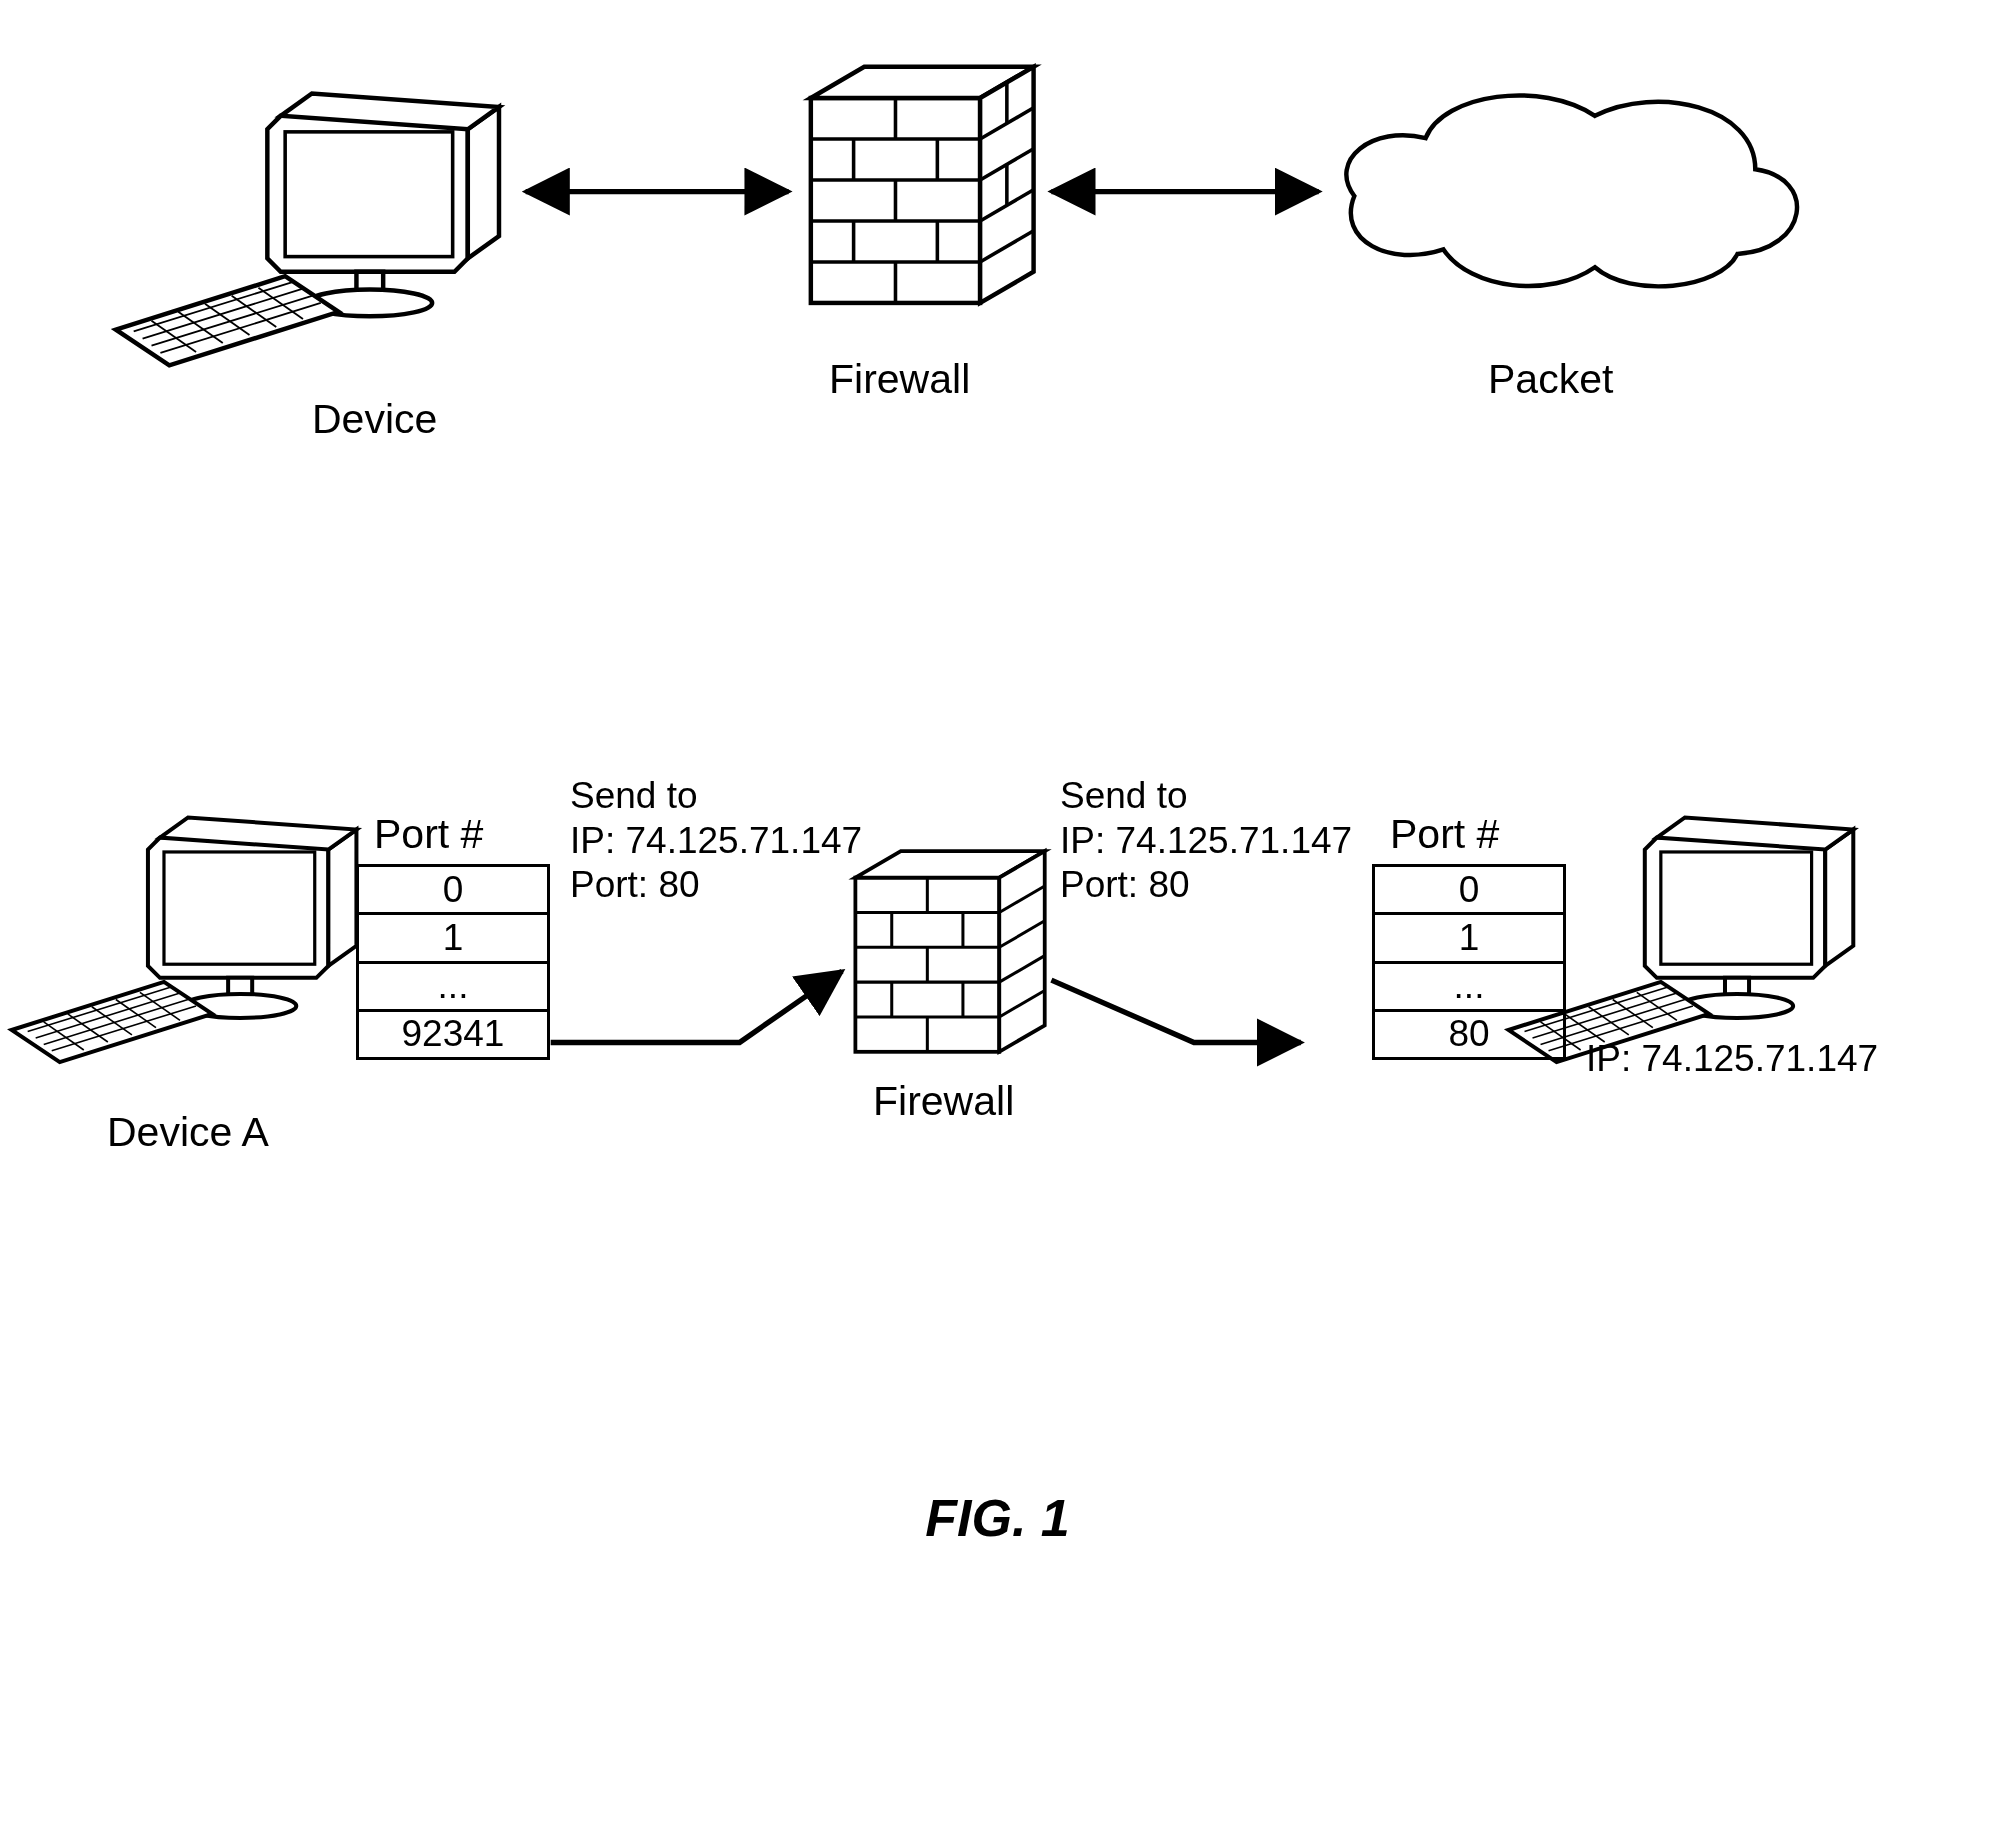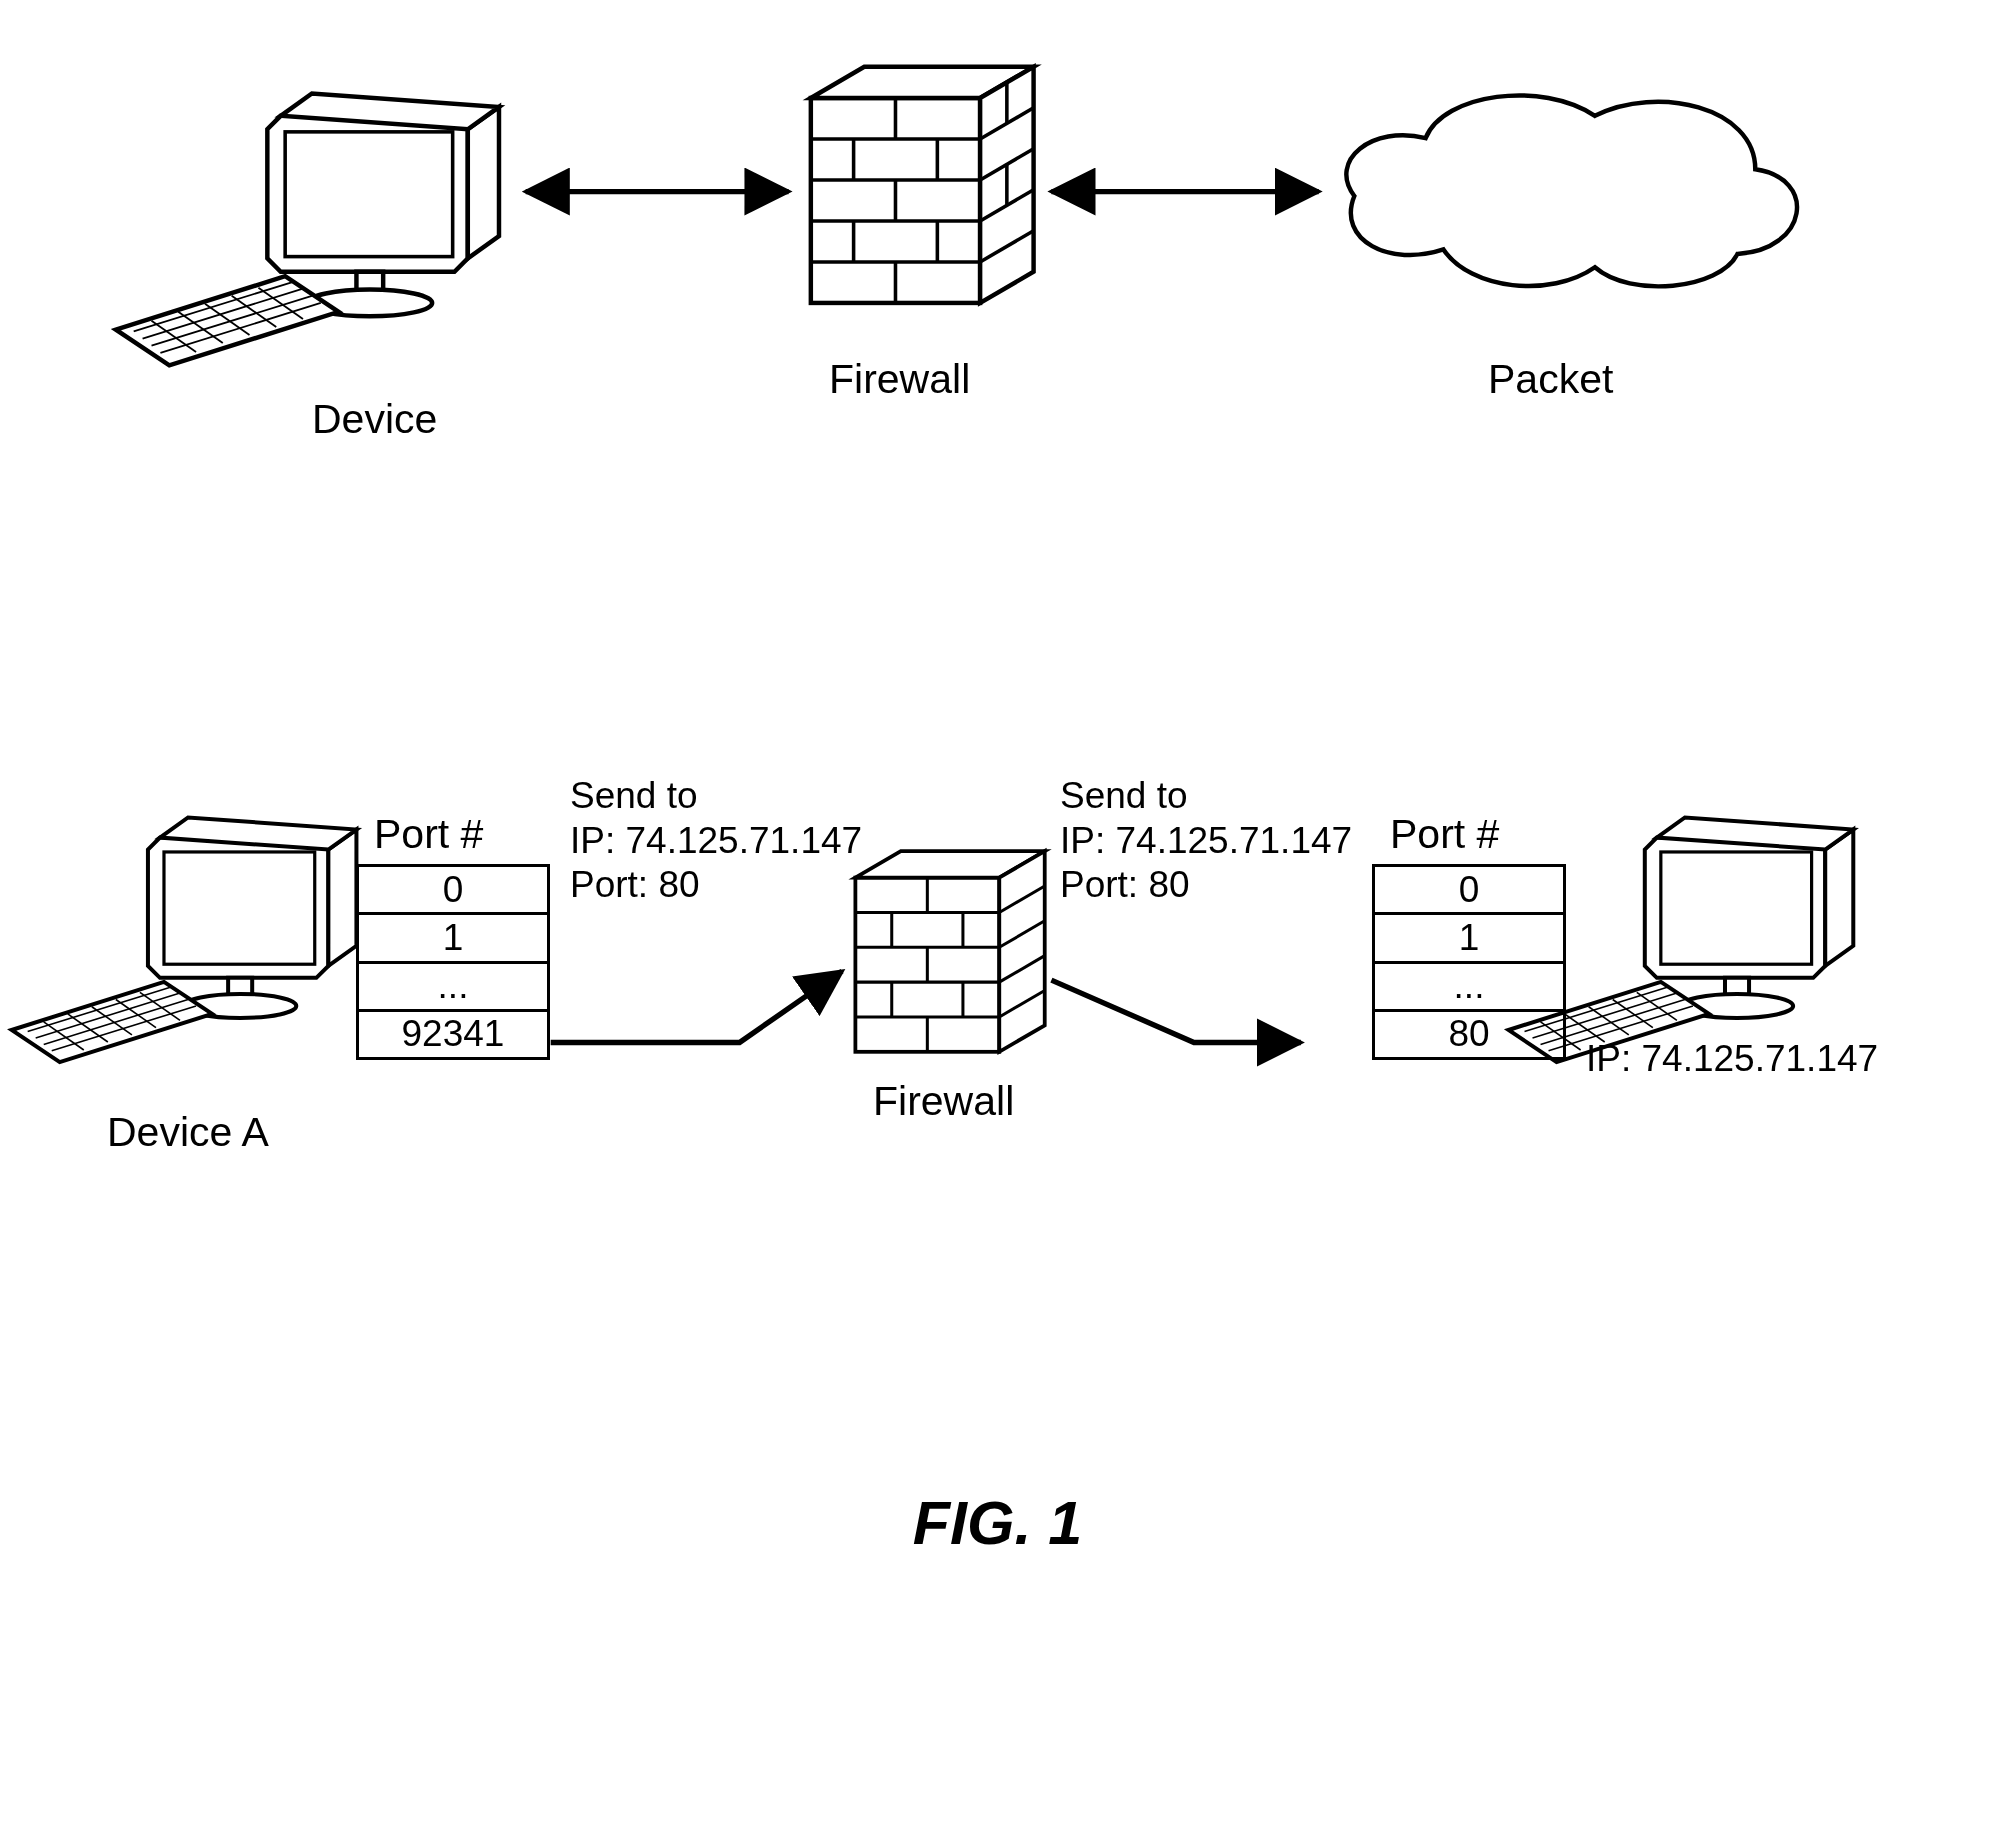--- a/index.html
+++ b/index.html
@@ -20,21 +20,21 @@
     white-space: nowrap;
   }
   .small-label {
     position: absolute;
     font-size: 37px;
     line-height: 1.15;
     white-space: nowrap;
   }
   .caption {
     position: absolute;
-    font-size: 61px;
+    font-size: 52px;
     font-weight: bold;
     font-style: italic;
     text-align: center;
     width: 100%;
   }
   svg {
     position: absolute;
     top: 0;
     left: 0;
   }

